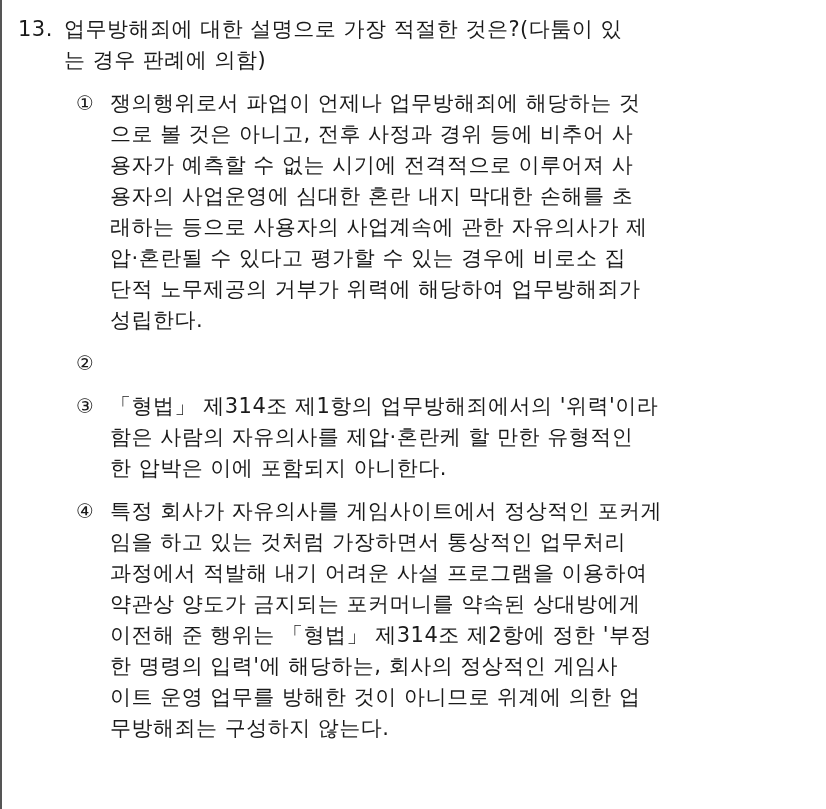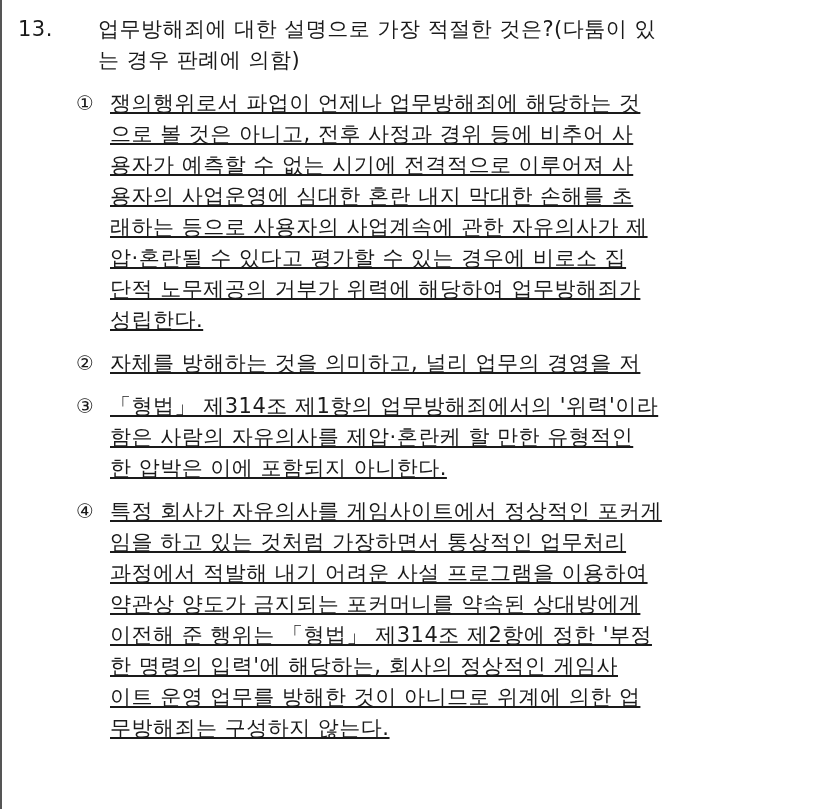--- a/index.html
+++ b/index.html
@@ -29,21 +29,20 @@
       left: 16px;
       top: 14px;
       width: 790px;
       font-size: 21px;
       line-height: 31px;
       letter-spacing: 0.5px;
     }
     .q-head {
       display: flex;
       align-items: flex-start;
-      gap: 34px;
     }
     .q-num {
       flex: 0 0 auto;
       width: 46px;
       white-space: nowrap;
     }
     .q-text {
       flex: 1 1 auto;
       width: 650px;
       max-width: 650px;
@@ -60,21 +59,20 @@
     .opt-marker {
       flex: 0 0 auto;
       width: 34px;
       font-size: 20px;
     }
     .opt-text {
       flex: 0 0 auto;
       width: 640px;
       text-align: justify;
       text-align-last: left;
-      text-decoration: underline;
     }
     .line {
       display: block;
       white-space: nowrap;
     }
   </style>
 </head>
 <body>
 
 <div class="page">
@@ -99,21 +97,20 @@
           <span class="line">래하는 등으로 사용자의 사업계속에 관한 자유의사가 제</span>
           <span class="line">압·혼란될 수 있다고 평가할 수 있는 경우에 비로소 집</span>
           <span class="line">단적 노무제공의 거부가 위력에 해당하여 업무방해죄가</span>
           <span class="line">성립한다.</span>
         </span>
       </div>
 
       <div class="option">
         <span class="opt-marker">②</span>
         <span class="opt-text">
-          <span class="line">자체를 방해하는 것을 의미하고, 널리 업무의 경영을 저</span>
         </span>
       </div>
 
       <div class="option">
         <span class="opt-marker">③</span>
         <span class="opt-text">
           <span class="line">「형법」 제314조 제1항의 업무방해죄에서의 '위력'이라</span>
           <span class="line">함은 사람의 자유의사를 제압·혼란케 할 만한 유형적인</span>
           <span class="line">한 압박은 이에 포함되지 아니한다.</span>
         </span>

